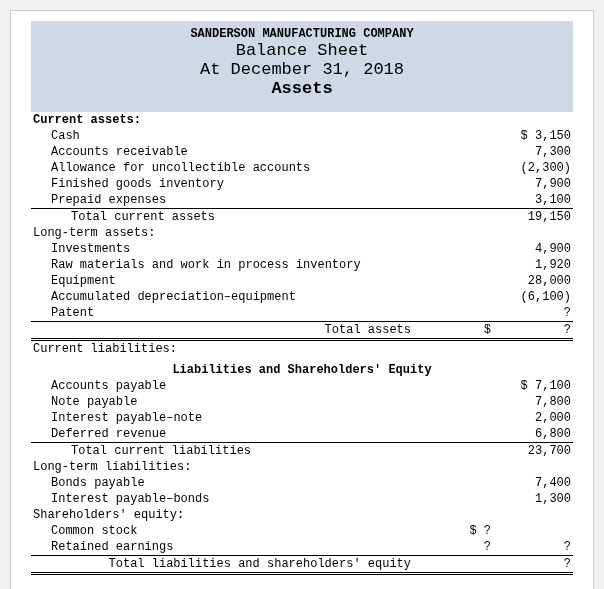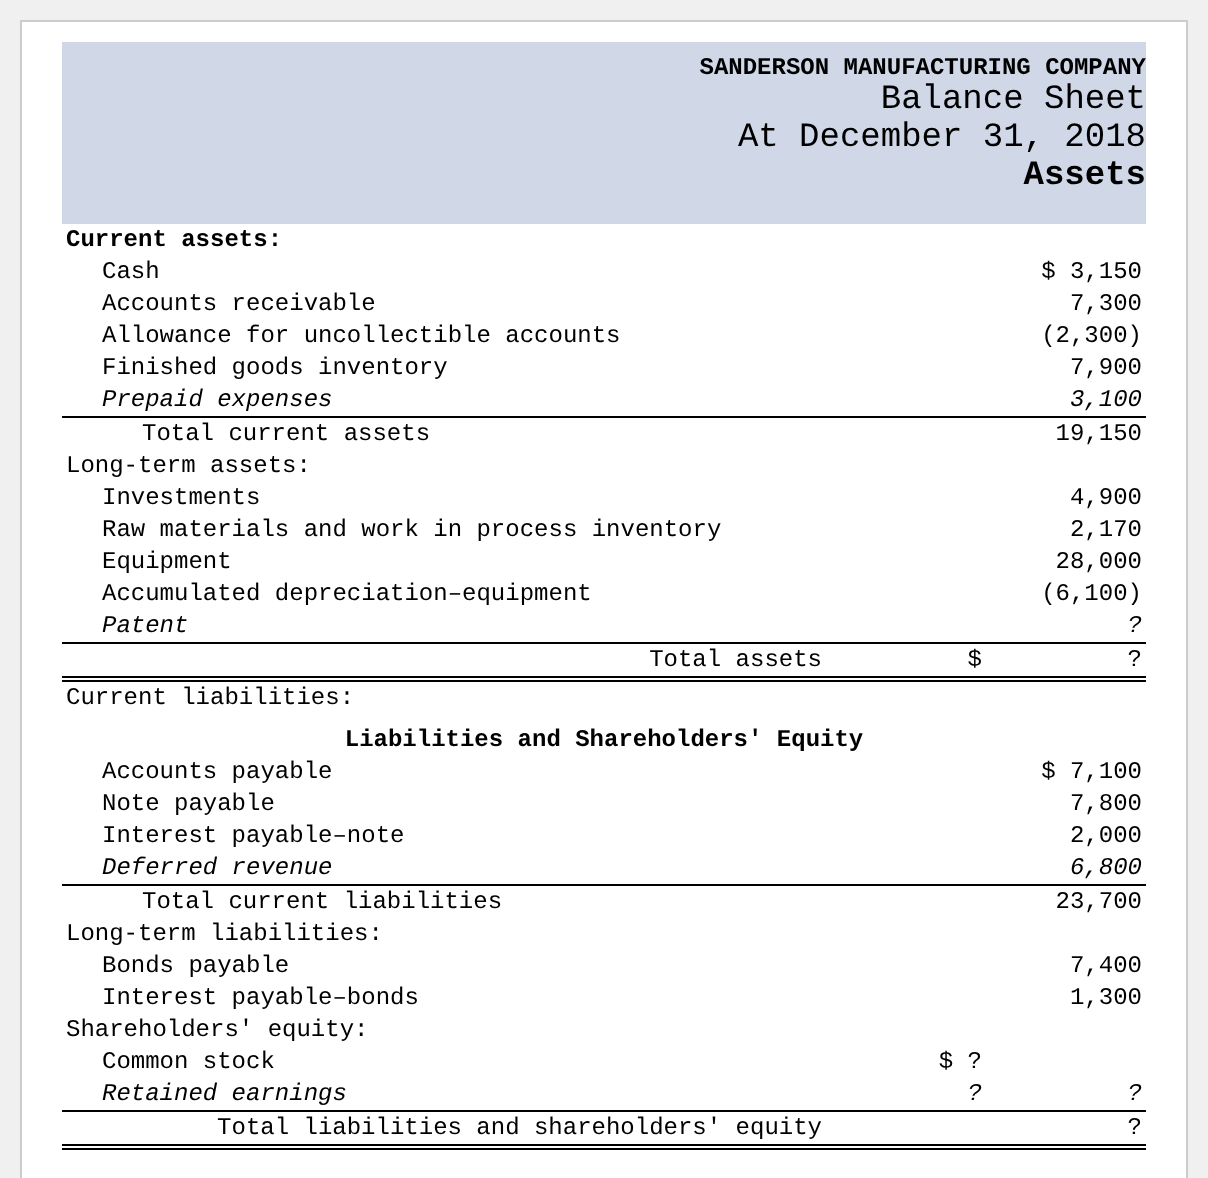--- a/index.html
+++ b/index.html
@@ -9,21 +9,21 @@
       background: #f0f0f0;
       padding: 10px;
     }
     .page {
       width: 584px;
       background: #ffffff;
       border: 1px solid #ccc;
       padding: 10px 20px 20px 20px;
     }
     .header {
-      text-align: right;
+      text-align: center;
       margin-bottom: 8px;
     }
     .header .company-name {
       font-weight: bold;
       font-size: 12px;
     }
     .header .subtitle {
       font-size: 17px;
     }
     .header .bold {
@@ -50,21 +50,20 @@
     }
     .section-header {
       font-weight: bold;
     }
     .center-header {
       text-align: center;
       font-weight: bold;
     }
     .underline td {
       border-bottom: 1px solid #000;
-      font-style: italic;
     }
     .double-underline td {
       border-bottom: 3px double #000;
       text-align: right;
     }
     .shaded-header {
       background-color: #d0d8e8;
       padding: 6px 0;
     }
   </style>
@@ -123,21 +122,21 @@
       <td colspan="3">Long-term assets:</td>
     </tr>
     <tr>
       <td class="indent1">Investments</td>
       <td class="amount-col"></td>
       <td class="amount-col2">4,900</td>
     </tr>
     <tr>
       <td class="indent1">Raw materials and work in process inventory</td>
       <td class="amount-col"></td>
-      <td class="amount-col2">2,170</td>
+      <td class="amount-col2">1,920</td>
     </tr>
     <tr>
       <td class="indent1">Equipment</td>
       <td class="amount-col"></td>
       <td class="amount-col2">28,000</td>
     </tr>
     <tr>
       <td class="indent1">Accumulated depreciation–equipment</td>
       <td class="amount-col"></td>
       <td class="amount-col2">(6,100)</td>

